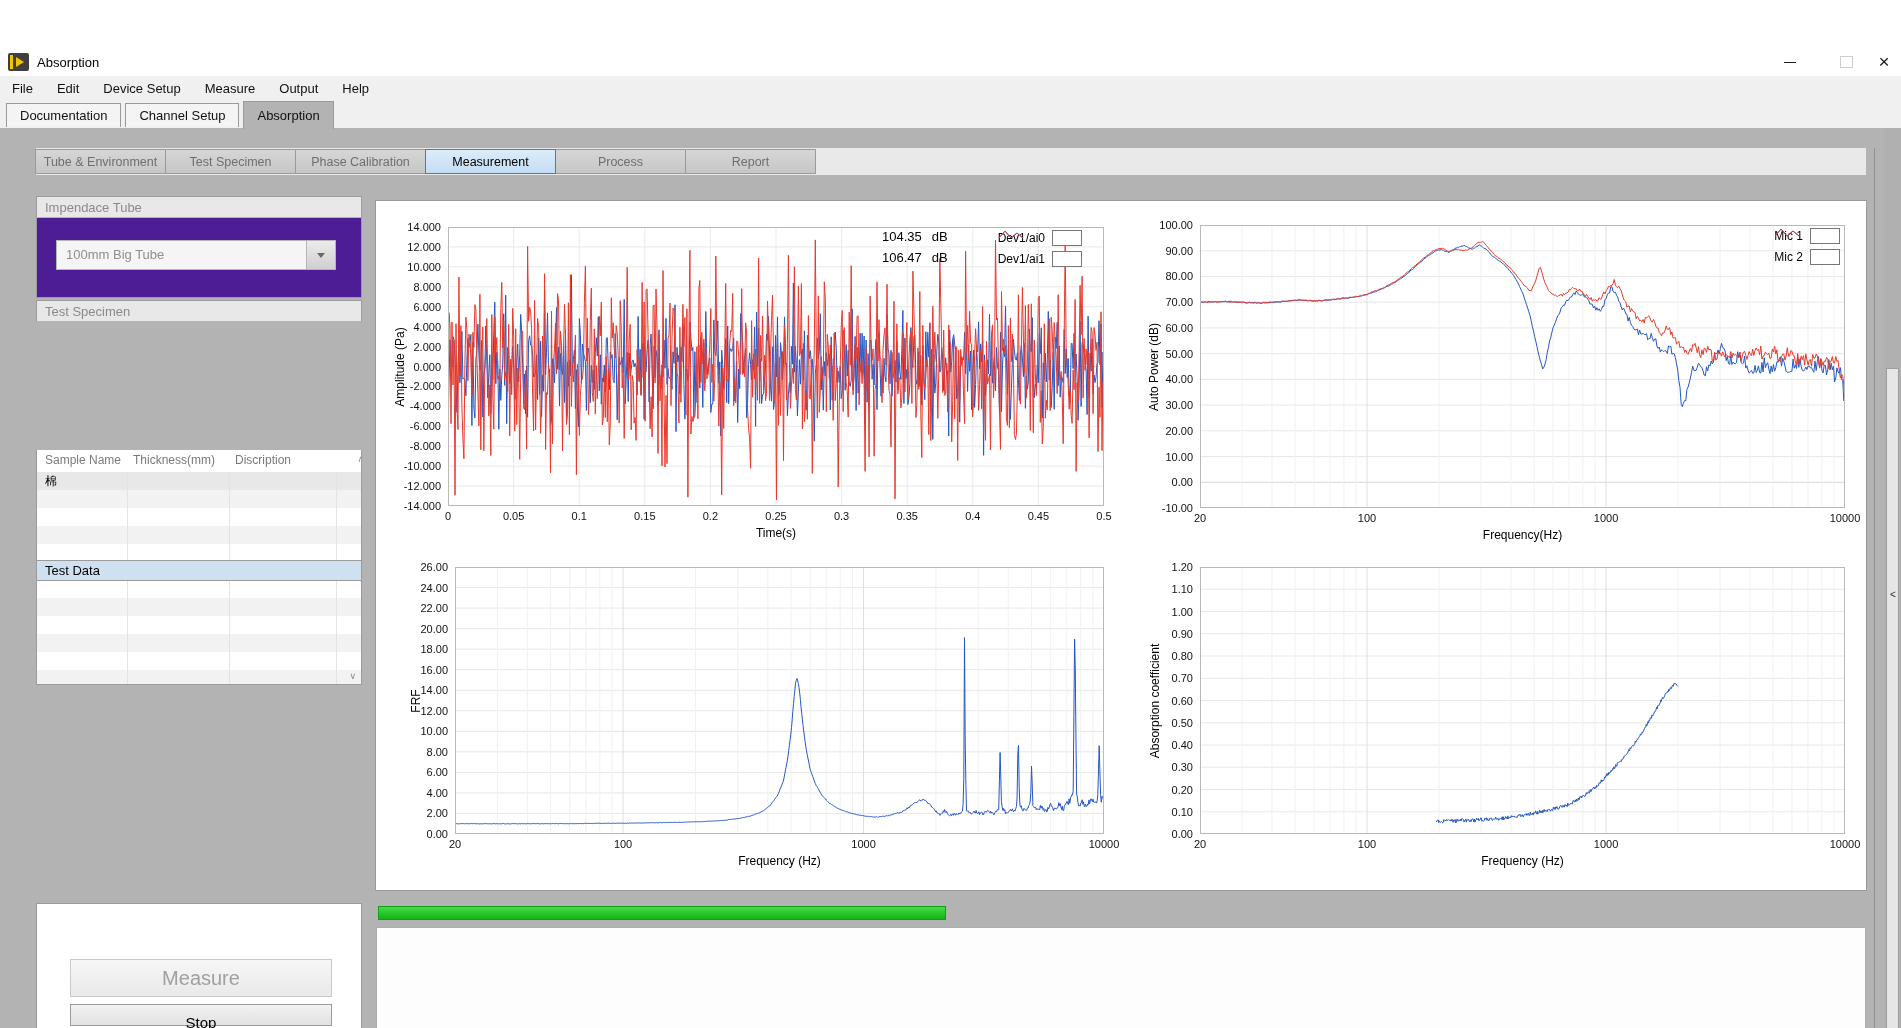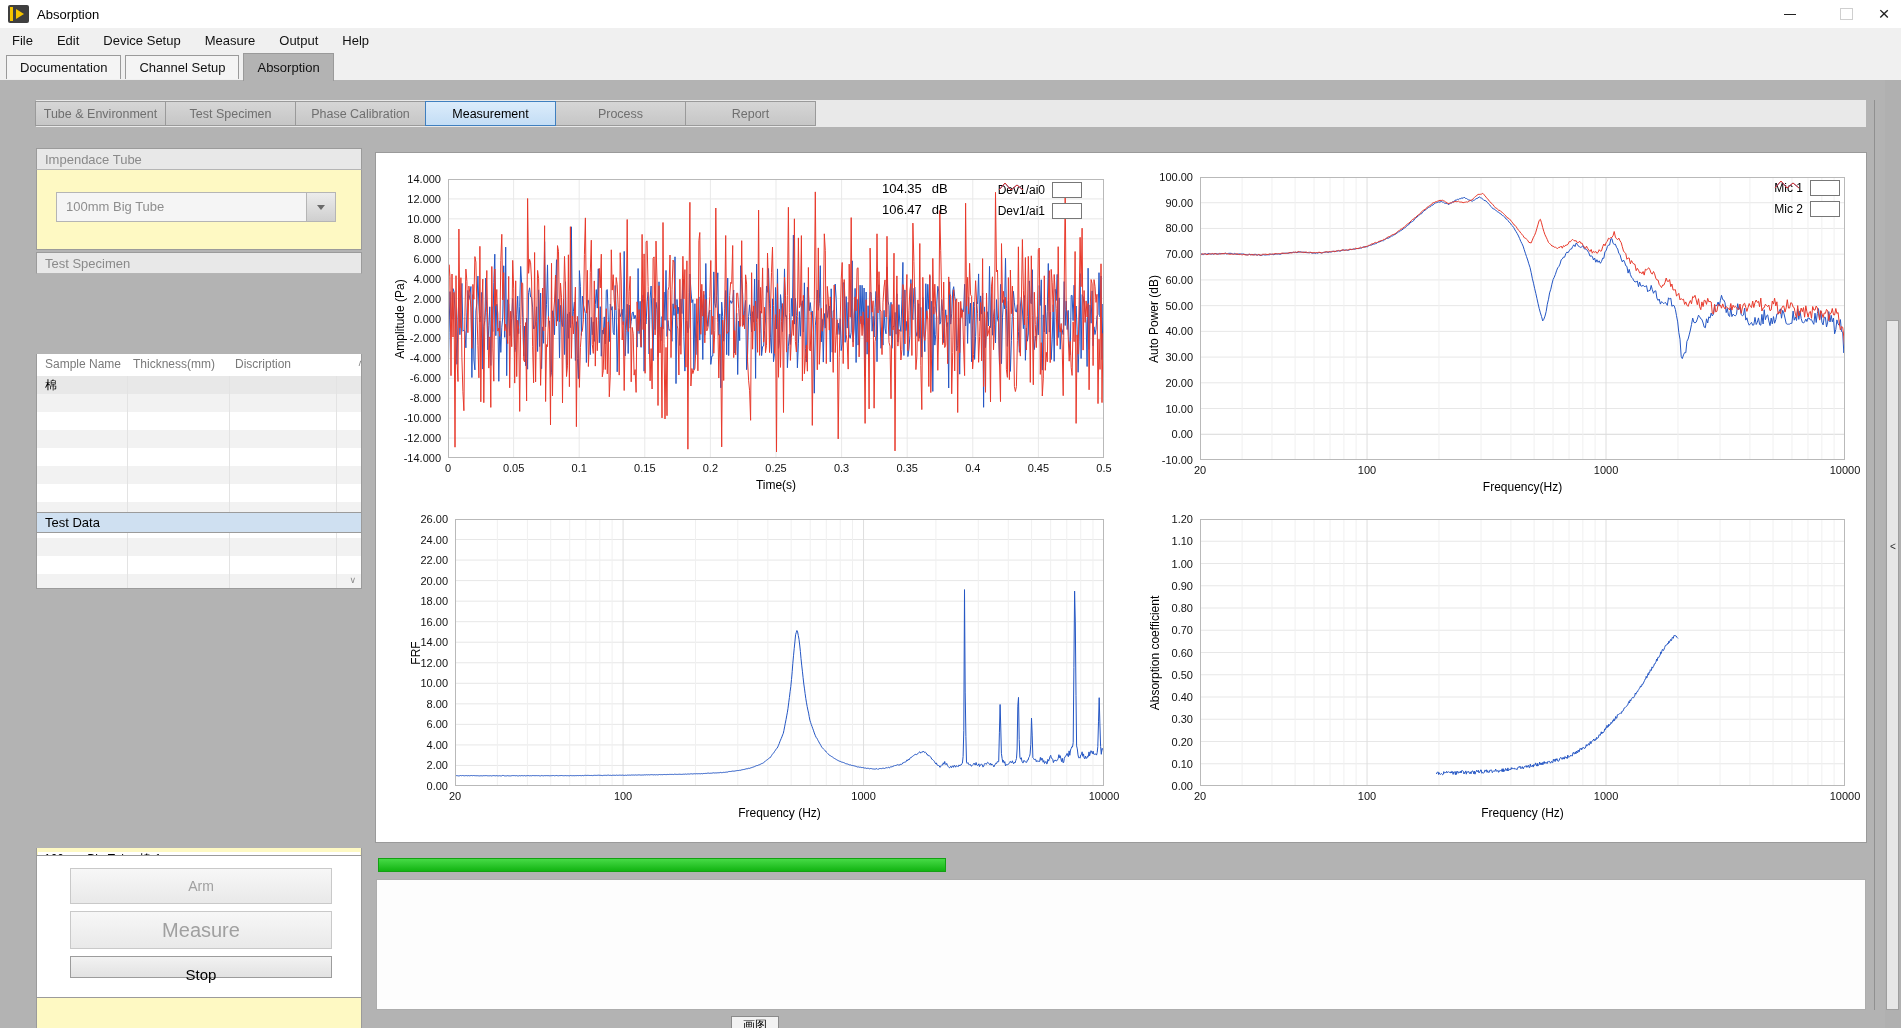--- a/index.html
+++ b/index.html
@@ -26,21 +26,21 @@
   .tab.active{height:27px;line-height:27px;background:#b3b3b3;border:1px solid #9a9a9a;border-bottom:none;}
   
   .subtab-band{position:absolute;left:36px;top:100px;width:1830px;height:27px;background:#e9e9e9;display:flex;}
   .subtab{width:131px;height:25px;margin-top:1px;line-height:25px;text-align:center;font-size:12.5px;color:#6f6f6f;
     background:linear-gradient(#d6d6d6,#c6c6c6);border:1px solid #9a9a9a;margin-left:-1px;box-sizing:border-box;}
   .subtab.sel{background:linear-gradient(#dcecfb,#c3ddf5);border:1px solid #3f7fbf;color:#000;z-index:2;}
   
   .section{position:absolute;left:36px;width:326px;box-sizing:border-box;}
   .sec-header{box-sizing:border-box;border:1px solid #9b9b9b;border-bottom:1px solid #b5b5b5;background:#e8e8e8;
     font-size:13px;color:#8a8a8a;padding-left:8px;display:flex;align-items:center;}
-  .sec-body{box-sizing:border-box;border:1px solid #9b9b9b;border-top:none;background:#fef9c3;position:relative;}
+  .sec-body{box-sizing:border-box;border:1px solid #9b9b9b;border-top:none;background:#4c1d95;position:relative;margin-top:48px;}
   .hdr-imp{top:148px;height:22px;}
   .body-imp{top:170px;height:80px;}
   .dropdown{position:absolute;left:19px;top:22px;width:280px;height:30px;box-sizing:border-box;border:1px solid #b5b5b5;background:#f5f5f5;display:flex;}
   .dd-text{flex:1;font-size:13px;color:#8e8e8e;line-height:28px;padding-left:9px;}
   .dd-btn{width:28px;height:100%;background:linear-gradient(#ececec,#cfcfcf);border-left:1px solid #b5b5b5;display:flex;align-items:center;justify-content:center;}
   .dd-arrow{width:0;height:0;border-top:5px solid #6a6a6a;border-left:4px solid transparent;border-right:4px solid transparent;}
   .hdr-spec{top:252px;height:22px;}
   .body-spec{top:274px;height:235px;overflow:hidden;}
   .spec-headrow{position:absolute;left:0;top:0;width:100%;height:22px;background:#fff;border-bottom:1px solid #e0e0e0;padding-left:8px;}
   .spec-col{position:absolute;top:3px;font-size:12px;color:#7a7a7a;white-space:nowrap;}
@@ -162,21 +162,20 @@
     <span class="caret down">∨</span>
   </div>
 
   <div class="section sec-header hdr-data">Test Data</div>
   <div class="section sec-body body-data">
     <div class="td-item i1">100mm Big Tube-棉-1</div>
     <div class="td-item i2">100mm Big Tube-棉-2</div>
   </div>
 
   <div class="btnpanel">
-    <div class="btn arm">Arm</div>
     <div class="btn measure">Measure</div>
     <div class="btn stop">Stop</div>
   </div>
 
   <div class="chartpanel"></div>
 
   <div class="chart-host c1" style="left: 448px; top: 179px; width: 656px; height: 279px;">
       <svg width="656" height="279">
         <line x1="0" y1="19.928571428571445" x2="656" y2="19.928571428571445" stroke="#e7e7e7" stroke-width="1"></line>
         <line x1="0" y1="39.85714285714286" x2="656" y2="39.85714285714286" stroke="#e7e7e7" stroke-width="1"></line>

